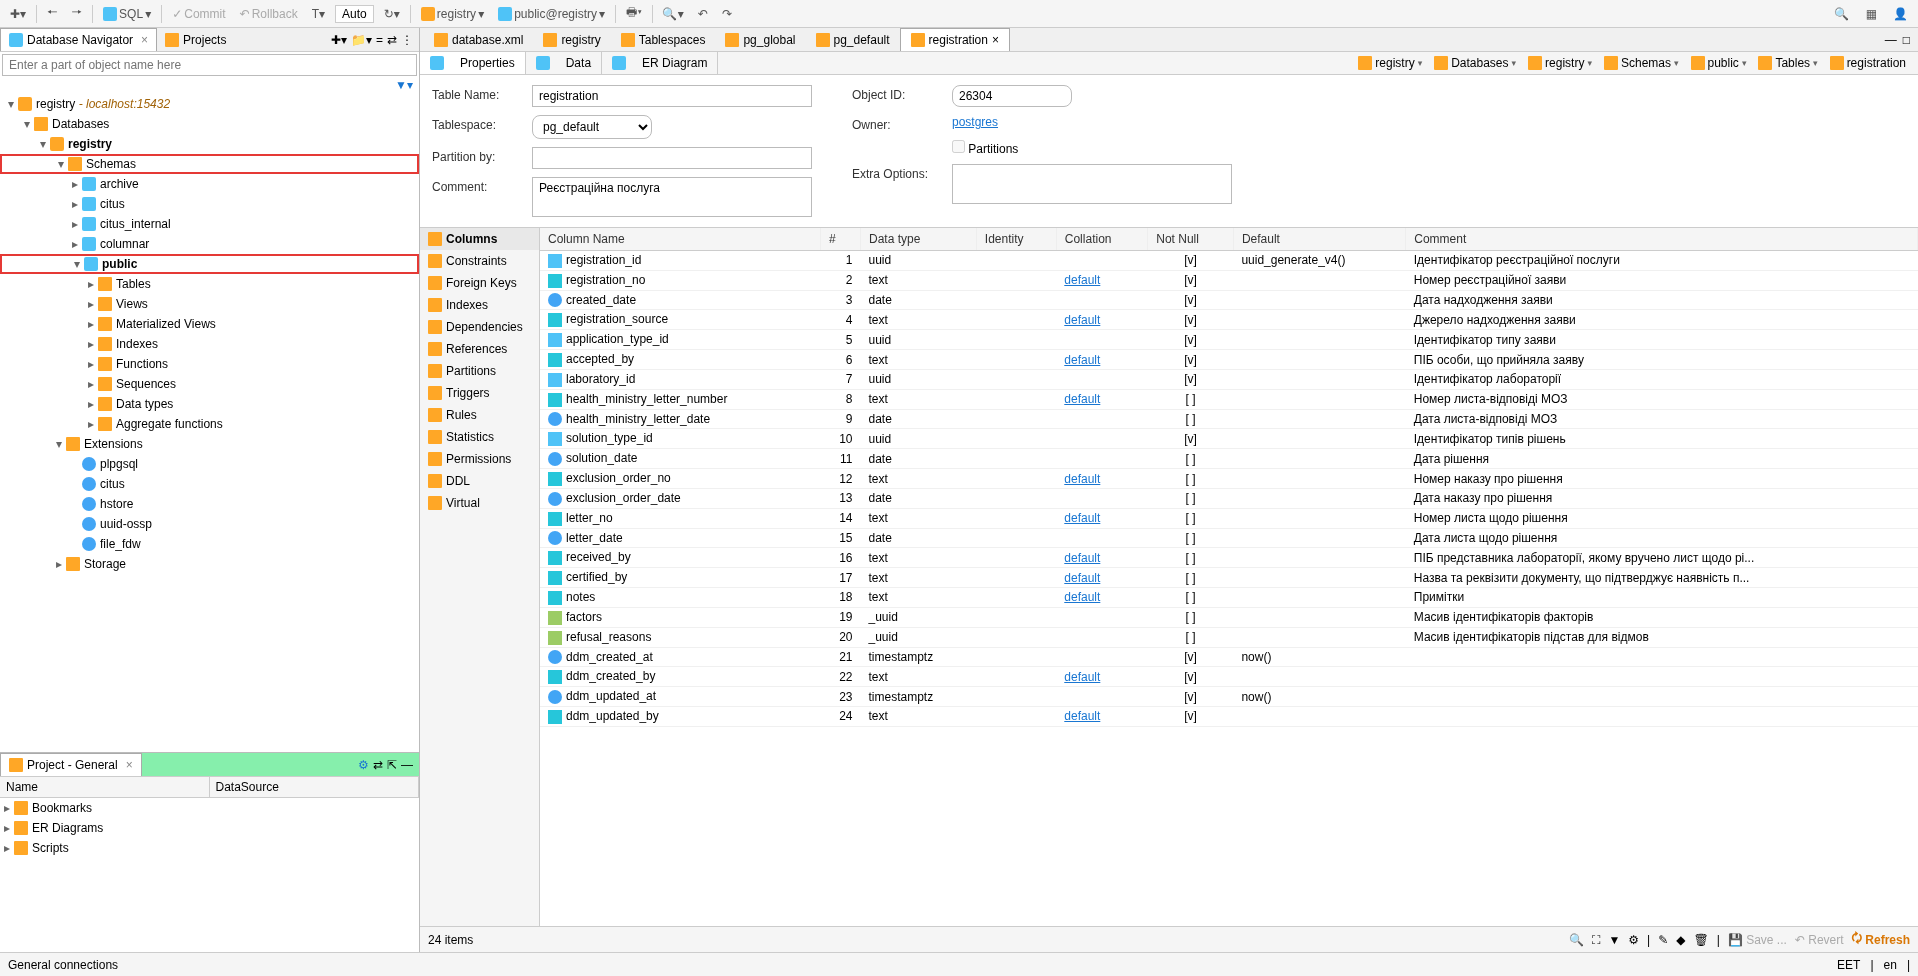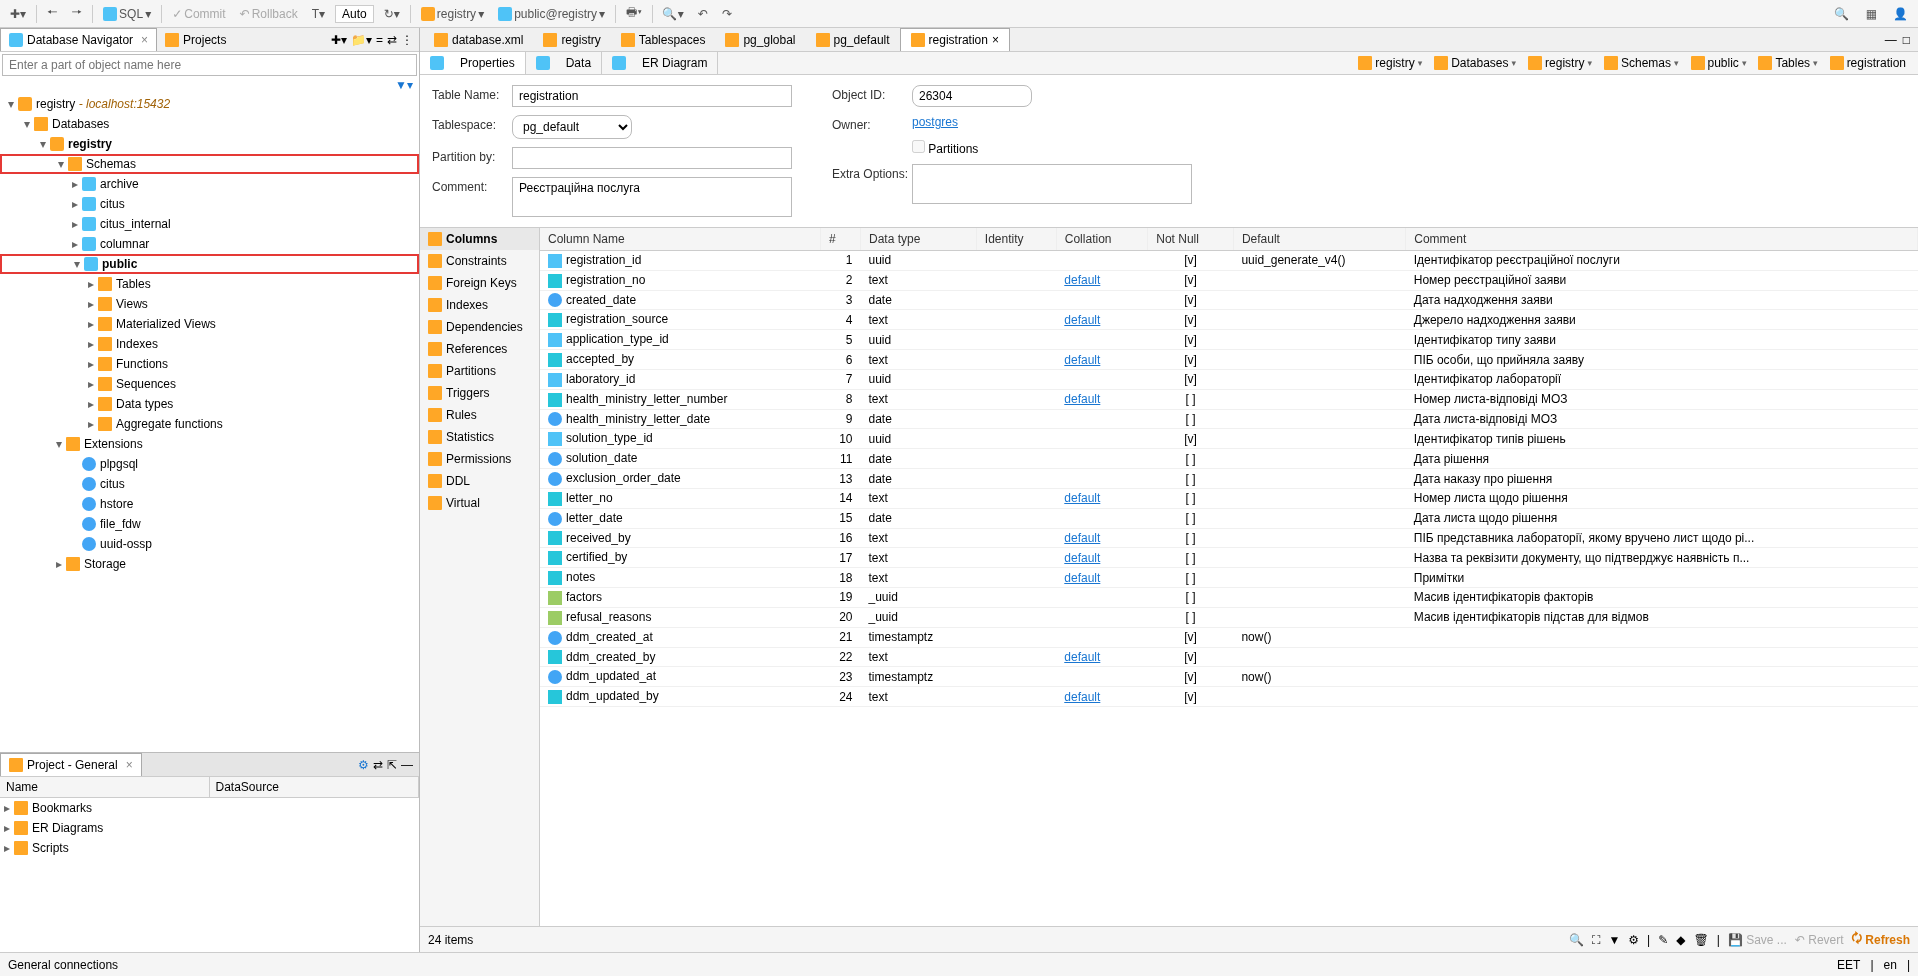--- a/index.html
+++ b/index.html
@@ -25,40 +25,40 @@
 .search-box input { width: 100%; padding: 3px 6px; border: 1px solid #bbb; color: #888; }
 .tree { flex: 1; overflow: auto; padding: 2px 0; }
 .tree-row { display: flex; align-items: center; height: 20px; padding-left: 4px; cursor: pointer; white-space: nowrap; }
 .expander { width: 14px; color: #666; text-align: center; }
 .tree-label { margin-left: 4px; }
 .tree-bold { font-weight: bold; }
 .tree-dim { color: #a16207; font-style: italic; }
 .highlight-red { border: 2px solid #e53935; }
 
 .bottom-panel { border-top: 1px solid #bbb; height: 200px; display: flex; flex-direction: column; }
-.bp-tabs { display: flex; align-items: center; border-bottom: 1px solid #ccc; background: #e5e5e5; gap: 8px; }
+.bp-tabs { display: flex; align-items: center; border-bottom: 1px solid #ccc; background: #86efac; gap: 8px; }
 .bp-headers { display: flex; border-bottom: 1px solid #ccc; background: #f5f5f5; }
 .bp-headers div { flex: 1; padding: 3px 6px; border-right: 1px solid #ccc; }
 .bp-body { flex: 1; overflow: auto; }
 .bp-row { display: flex; align-items: center; height: 20px; }
 
 .right-panel { flex: 1; display: flex; flex-direction: column; }
 .editor-tabs { display: flex; background: #f0f0f0; border-bottom: 1px solid #ccc; align-items: center; padding-left: 4px; }
 .editor-tab { padding: 4px 10px; display: flex; align-items: center; gap: 4px; }
 .editor-tab.active { background: #fff; border: 1px solid #aaa; border-bottom: none; }
 .sub-tabs-row { display: flex; border-bottom: 1px solid #ccc; align-items: center; background: #f5f5f5; }
 .sub-tab { padding: 4px 10px; display: flex; align-items: center; gap: 16px; border-right: 1px solid #ccc; }
 .sub-tab.active { background: #fff; }
 .breadcrumb { margin-left: auto; display: flex; gap: 4px; padding: 2px 8px; align-items: center; }
 .bc-item { display: flex; align-items: center; gap: 3px; padding: 2px 4px; }
 .bc-drop { color: #666; font-size: 9px; }
 
 .form-area { padding: 10px 12px; display: flex; gap: 40px; border-bottom: 1px solid #ccc; }
 .form-col { display: flex; flex-direction: column; gap: 8px; }
-.form-row { display: flex; align-items: flex-start; gap: 0; }
+.form-row { display: flex; align-items: flex-start; gap: 20px; }
 .form-label { width: 80px; color: #333; padding-top: 3px; }
 .form-input { border: 1px solid #bbb; padding: 3px 6px; width: 280px; background: #fff; }
 .form-input.sm { width: 120px; border-radius: 8px; }
 .form-textarea { border: 1px solid #bbb; padding: 3px 6px; width: 280px; height: 40px; resize: none; }
 .link { color: #1976d2; text-decoration: underline; }
 
 .table-area { display: flex; flex: 1; overflow: hidden; }
 .side-tabs { width: 120px; background: #f5f5f5; border-right: 1px solid #ccc; display: flex; flex-direction: column; }
 .side-tab { padding: 4px 8px; display: flex; align-items: center; gap: 4px; cursor: pointer; }
 .side-tab.active { background: #e8e8e8; font-weight: bold; }
@@ -243,26 +243,26 @@
             <span class="tree-label">citus</span>
           </div>
           <div class="tree-row" style="padding-left:68px">
             <span class="expander"></span>
             <span class="ic ic-blue"></span>
             <span class="tree-label">hstore</span>
           </div>
           <div class="tree-row" style="padding-left:68px">
             <span class="expander"></span>
             <span class="ic ic-blue"></span>
-            <span class="tree-label">file_fdw</span>
+            <span class="tree-label">uuid-ossp</span>
           </div>
           <div class="tree-row" style="padding-left:68px">
             <span class="expander"></span>
             <span class="ic ic-blue"></span>
-            <span class="tree-label">uuid-ossp</span>
+            <span class="tree-label">file_fdw</span>
           </div>
         </div>
       <div class="tree-row" style="padding-left:52px">
           <span class="expander">▸</span>
           <span class="ic ic-folder"></span>
           <span class="tree-label">Storage</span>
         </div>
     </div>
 
     <div class="bottom-panel">
@@ -517,20 +517,30 @@
       <td><span class="col-ic ci-blue"></span>solution_date</td>
       <td class="col-num">11</td>
       <td>date</td>
       <td></td>
       <td></td>
       <td class="col-notnull">[ ]</td>
       <td></td>
       <td>Дата рішення</td>
     </tr>
               <tr>
+      <td><span class="col-ic ci-abc"></span>exclusion_order_no</td>
+      <td class="col-num">12</td>
+      <td>text</td>
+      <td></td>
+      <td><a href="#" class="link">default</a></td>
+      <td class="col-notnull">[ ]</td>
+      <td></td>
+      <td>Номер наказу про рішення</td>
+    </tr>
+              <tr>
       <td><span class="col-ic ci-blue"></span>exclusion_order_date</td>
       <td class="col-num">13</td>
       <td>date</td>
       <td></td>
       <td></td>
       <td class="col-notnull">[ ]</td>
       <td></td>
       <td>Дата наказу про рішення</td>
     </tr>
               <tr>

